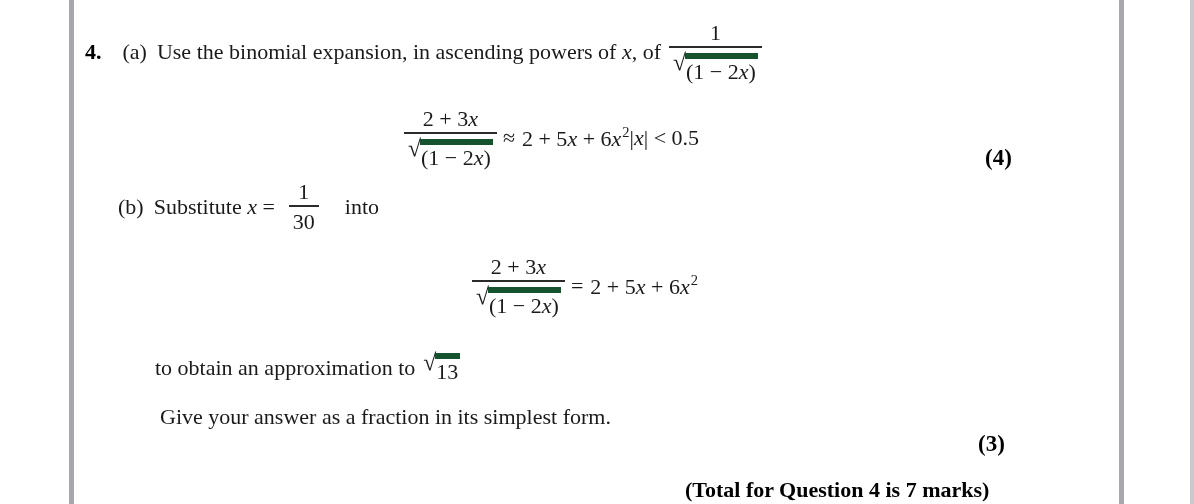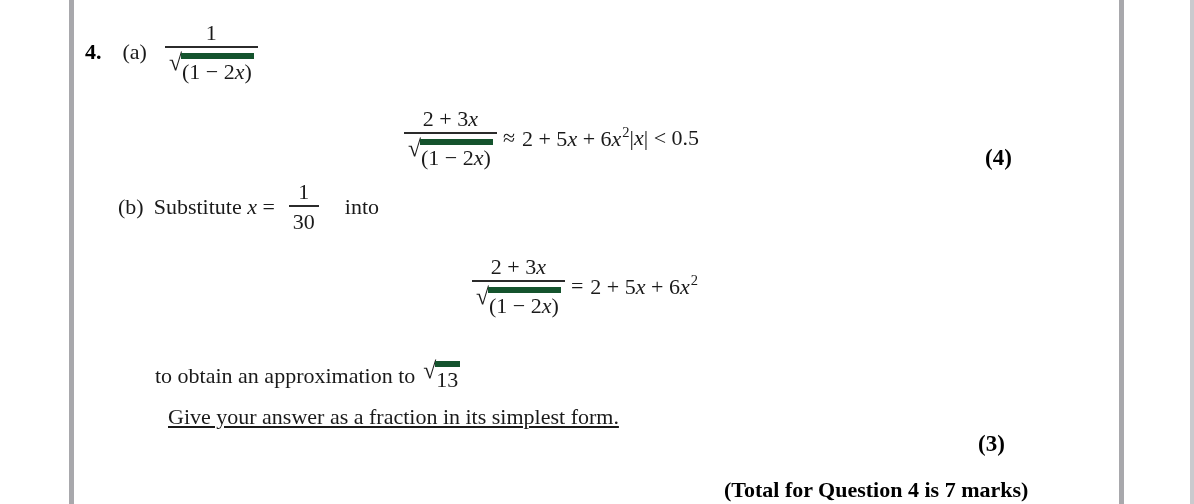--- a/index.html
+++ b/index.html
@@ -53,20 +53,21 @@
 
 <div class="page">
 
   <div class="vrule left"></div>
   <div class="vrule right"></div>
   <div class="vrule edge"></div>
 
   <div class="row" style="left:85px; top:21px;">
     <span class="b qnum seg">4.</span>
     <span class="plabel seg">(a)</span>
+    <span><span class="seg">Use the binomial expansion, in ascending powers of </span><span class="mi seg">x</span><span class="seg">, of</span></span>
     <span class="frac ml8">
       <span class="num seg">1</span>
       <span class="den">
         <span class="sqrt">
             <span class="rad seg">√</span>
             <span class="bod"><span class="seg">(1 − 2</span><span class="mi seg">x</span><span class="seg">)</span></span>
           </span>
       </span>
     </span>
   </div>
@@ -105,29 +106,29 @@
         <span class="sqrt">
             <span class="rad seg">√</span>
             <span class="bod"><span class="seg">(1 − 2</span><span class="mi seg">x</span><span class="seg">)</span></span>
           </span>
       </span>
     </span>
     <span class="rel seg">=</span>
     <span><span class="seg">2 + 5</span><span class="mi seg">x</span><span class="seg"> + 6</span><span class="mi seg">x</span><span class="sup seg">2</span></span>
   </div>
 
-  <div class="row" style="left:155px; top:361px;align-items:center;">
+  <div class="row" style="left:155px; top:353px;align-items:center;">
     <span class="seg">to obtain an approximation to</span>
     <span class="sqrt ml8">
         <span class="rad seg">√</span>
         <span class="bod seg">13</span>
       </span>
   </div>
 
-  <div class="row" style="left:168px; top:404px;text-decoration:underline;">
+  <div class="row" style="left:160px; top:404px;">
     <span class="seg">Give your answer as a fraction in its simplest form.</span>
   </div>
 
   <div class="marks" style="left:978px; top:431px;">(3)</div>
 
-  <div class="total" style="left:724px; top:477px;">(Total for Question 4 is 7 marks)</div>
+  <div class="total" style="left:685px; top:477px;">(Total for Question 4 is 7 marks)</div>
 
 </div>
 
 </body></html>

